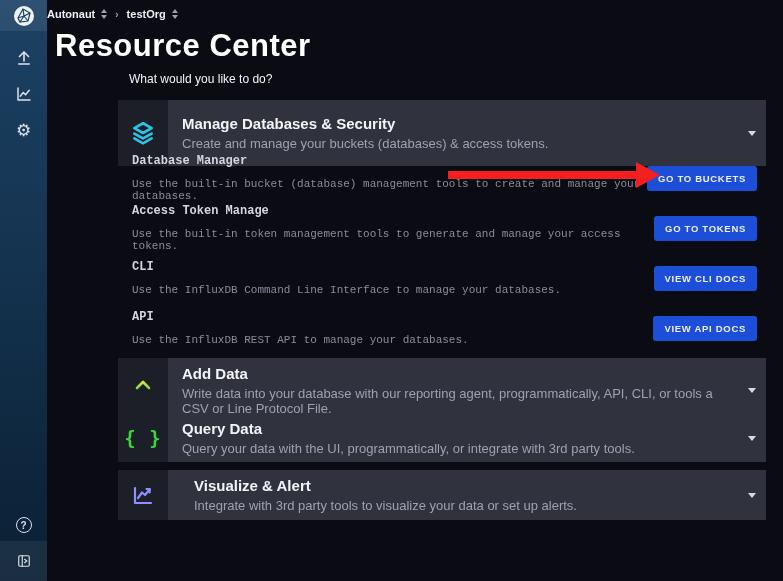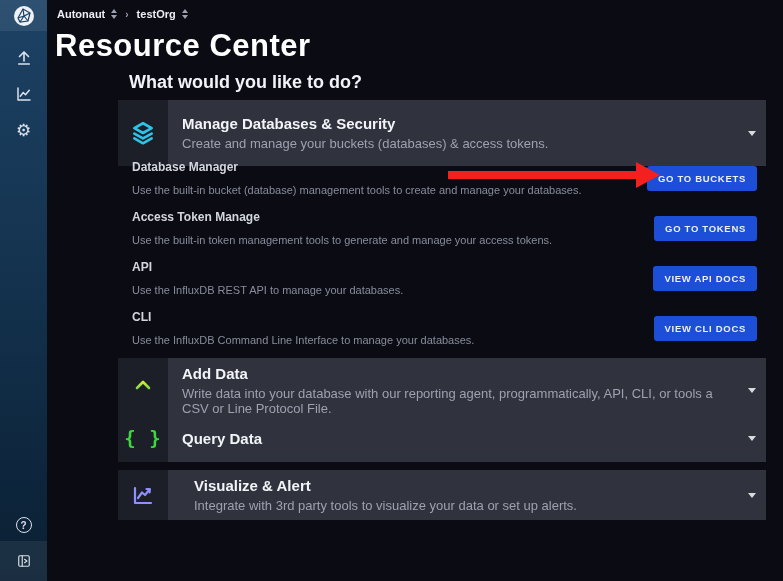--- a/index.html
+++ b/index.html
@@ -34,31 +34,31 @@
   }
   .expand-tile {
     position:absolute; bottom:0; left:0; width:47px; height:40px;
     background:rgba(255,255,255,0.07);
     display:flex; align-items:center; justify-content:center; cursor:pointer;
   }
 
   
   .topbar {
     position:absolute; left:47px; right:0; top:0; height:28px;
-    display:flex; align-items:center; padding-left:10px; gap:8px;
+    display:flex; align-items:center; gap:8px;
   }
   .crumb { font-size:11px; font-weight:bold; color:#eceef4; cursor:pointer; display:flex; align-items:center; gap:6px; }
   .sort-caret { display:flex; flex-direction:column; gap:2px; align-items:center; }
   .tri-up { width:0; height:0; border-left:3px solid transparent; border-right:3px solid transparent; border-bottom:4px solid #9aa0af; }
   .tri-dn { width:0; height:0; border-left:3px solid transparent; border-right:3px solid transparent; border-top:4px solid #9aa0af; }
   .crumb-sep { font-size:10px; color:#9aa0af; font-weight:bold; }
 
   
   .page-title { position:absolute; left:55px; top:28px; font-size:31px; font-weight:bold; letter-spacing:0.5px; color:#ffffff; }
-  .page-subtitle { position:absolute; left:129px; top:72px; font-size:18px; font-weight:bold; color:#f1f3f8; }
+  .page-subtitle { position:absolute; left:129px; top:72px; font-size:12px; font-weight:normal; color:#f1f3f8; }
 
   
   .panel {
     position:absolute; left:118px; width:648px;
     background:#30323d; display:flex; align-items:stretch; cursor:pointer;
   }
   .panel-icon-cell { width:50px; background:#1c1e28; display:flex; align-items:center; justify-content:center; flex:none; }
   .panel-text { flex:1; display:flex; flex-direction:column; justify-content:center; padding-left:14px; }
   .panel-title { font-size:15px; font-weight:bold; color:#f3f4f8; }
   .panel-desc { font-size:13px; color:#9da1b0; margin-top:4px; }
@@ -68,21 +68,21 @@
   #panel-manage   { top:100px; height:66px; }
   #panel-add      { top:358px; height:64px; }
   #panel-query    { top:414px; height:48px; }
   #panel-viz      { top:470px; height:50px;gap:12px; }
 
   .braces-glyph { font-family:"DejaVu Sans Mono", monospace; font-size:19px; font-weight:bold; color:#3bd83b; letter-spacing:1px; }
 
   
   .manage-rows { position:absolute; left:118px; top:153px; width:648px; }
   .mrow { height:50px; display:flex; align-items:center; }
-  .mrow-text { display:flex; flex-direction:column; padding-left:14px; }
+  .mrow-text { display:flex; flex-direction:column; padding-left:14px;font-family:Liberation Mono, monospace; }
   .mrow-title { font-size:12px; font-weight:bold; color:#d3d6df; }
   .mrow-desc { font-size:11px; color:#888c9b; margin-top:10px; }
   .mrow-btn {
     margin-left:auto; margin-right:9px;
     background:#1d4ed8; color:#eef0f4;
     border:none; border-radius:3px; cursor:pointer;
     font-family:"Liberation Sans", sans-serif;
     font-size:9.5px; font-weight:bold; letter-spacing:0.7px;
     padding:7px 11px; white-space:nowrap;
   }
@@ -186,31 +186,31 @@
   </div>
   <div class="mrow">
     <div class="mrow-text">
       <span class="mrow-title">Access Token Manage</span>
       <span class="mrow-desc">Use the built-in token management tools to generate and manage your access tokens.</span>
     </div>
     <button class="mrow-btn">GO TO TOKENS</button>
   </div>
   <div class="mrow">
     <div class="mrow-text">
+      <span class="mrow-title">CLI</span>
+      <span class="mrow-desc">Use the InfluxDB Command Line Interface to manage your databases.</span>
+    </div>
+    <button class="mrow-btn">VIEW CLI DOCS</button>
+  </div>
+  <div class="mrow">
+    <div class="mrow-text">
       <span class="mrow-title">API</span>
       <span class="mrow-desc">Use the InfluxDB REST API to manage your databases.</span>
     </div>
     <button class="mrow-btn">VIEW API DOCS</button>
-  </div>
-  <div class="mrow">
-    <div class="mrow-text">
-      <span class="mrow-title">CLI</span>
-      <span class="mrow-desc">Use the InfluxDB Command Line Interface to manage your databases.</span>
-    </div>
-    <button class="mrow-btn">VIEW CLI DOCS</button>
   </div>
 </div>
 
 <div class="red-arrow">
   <div class="red-arrow-line"></div>
   <div class="red-arrow-head"></div>
 </div>
 
 <section class="panel" id="panel-add">
   <div class="panel-icon-cell">
@@ -236,20 +236,21 @@
       <i class="caret-dn"></i>
     </div>
 </section>
 
 <section class="panel" id="panel-query">
   <div class="panel-icon-cell">
     <span class="braces-glyph">{ }</span>
   </div>
   <div class="panel-text">
     <div class="panel-title">Query Data</div>
+    <div class="panel-desc">Query your data with the UI, programmatically, or integrate with 3rd party tools.</div>
   </div>
   <div class="panel-caret-cell">
       <i class="caret-dn"></i>
     </div>
 </section>
 
 <section class="panel" id="panel-viz">
   <div class="panel-icon-cell">
     <svg width="24" height="24" viewBox="0 0 24 24" fill="none" stroke="#8e91fd" stroke-width="2.2" stroke-linecap="round" stroke-linejoin="round">
       <path d="M4 5 V20 H20"></path>

